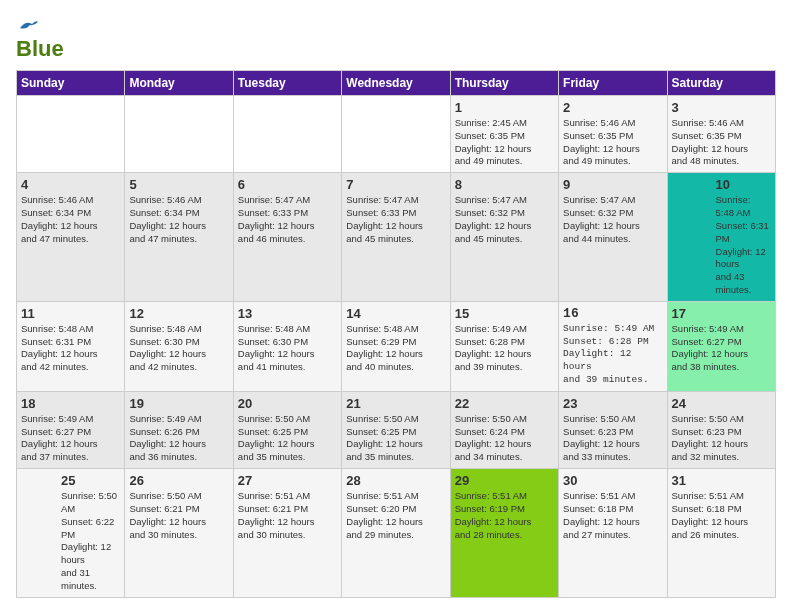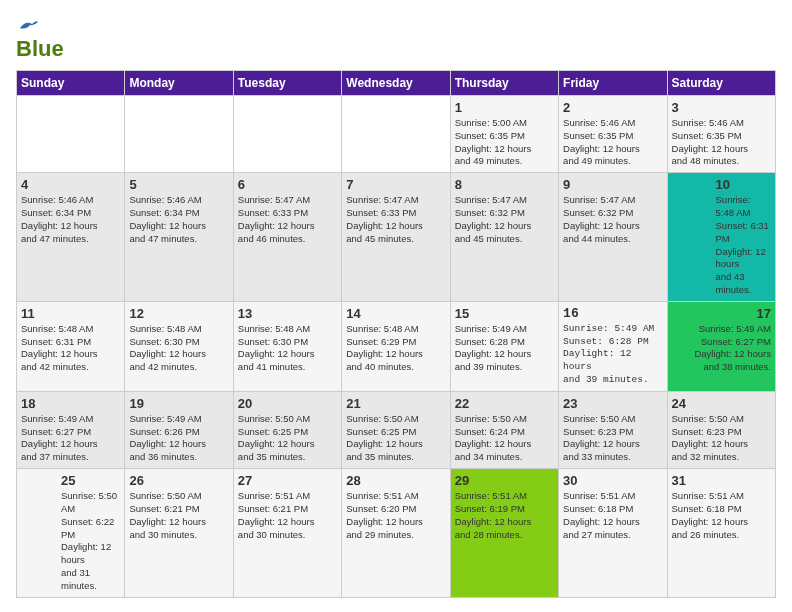--- a/index.html
+++ b/index.html
@@ -104,21 +104,21 @@
       </tr>
   </thead>
   <tbody id="calendar-body">
   <tr>
         <td class="empty-cell" style="background: rgb(255, 255, 255);"></td>
         <td class="empty-cell" style="background: rgb(255, 255, 255);"></td>
         <td class="empty-cell" style="background: rgb(255, 255, 255);"></td>
         <td class="empty-cell" style="background: rgb(255, 255, 255);"></td>
         <td style="background: rgb(245, 245, 245);">
           <span class="day-number">1</span>
-          <div class="day-detail" style="white-space: pre-line;">Sunrise: 5:00 AM
+          <div class="day-detail" style="white-space: pre-line;">Sunrise: 2:45 AM
 Sunset: 6:35 PM
 Daylight: 12 hours
 and 49 minutes.</div>
         </td>
         <td style="background: rgb(245, 245, 245);">
           <span class="day-number">2</span>
           <div class="day-detail" style="white-space: pre-line;">Sunrise: 5:46 AM
 Sunset: 6:35 PM
 Daylight: 12 hours
 and 49 minutes.</div>
@@ -218,21 +218,21 @@
 Daylight: 12 hours
 and 39 minutes.</div>
         </td>
         <td style="background: rgb(245, 245, 245); font-family: Liberation Mono, monospace;">
           <span class="day-number">16</span>
           <div class="day-detail" style="white-space: pre-line;">Sunrise: 5:49 AM
 Sunset: 6:28 PM
 Daylight: 12 hours
 and 39 minutes.</div>
         </td>
-        <td style="background: #22c55e; text-align: right;">
+        <td style="background: #86efac;">
           <span class="day-number">17</span>
           <div class="day-detail" style="white-space: pre-line;">Sunrise: 5:49 AM
 Sunset: 6:27 PM
 Daylight: 12 hours
 and 38 minutes.</div>
         </td>
       </tr>
       <tr>
         <td style="background: rgb(232, 232, 232);">
           <span class="day-number">18</span>

